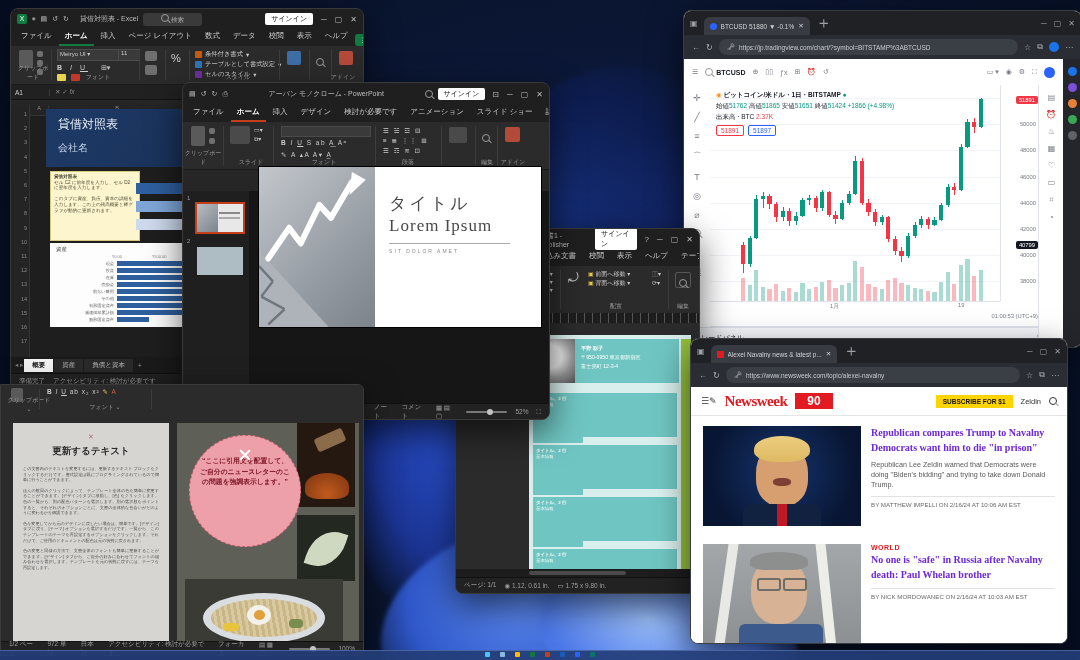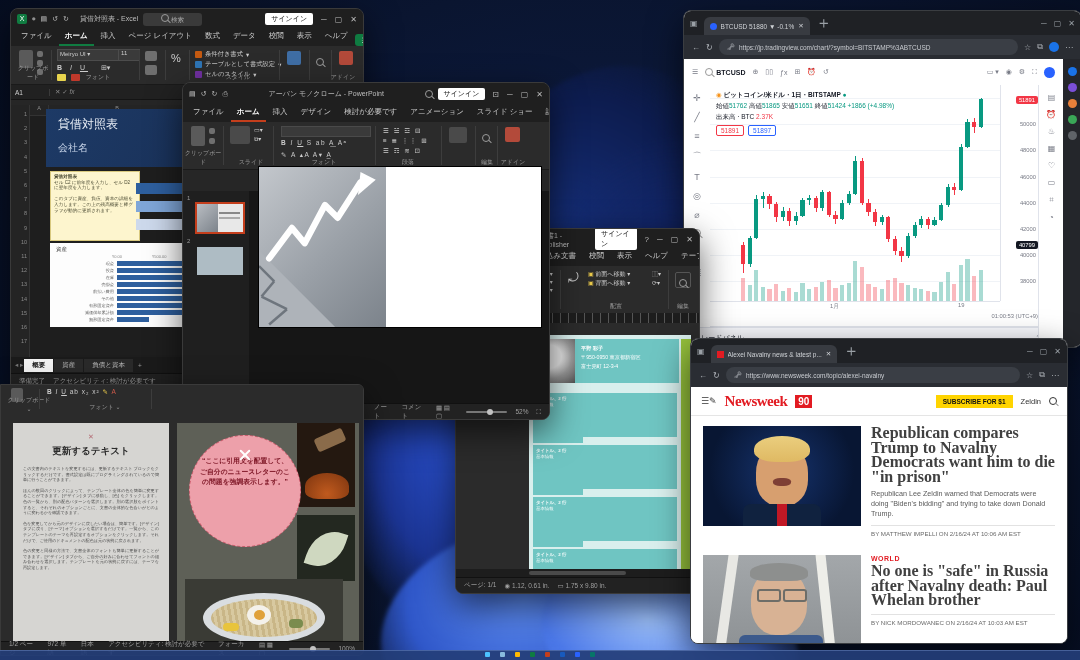--- a/index.html
+++ b/index.html
@@ -102,25 +102,25 @@
   #tv-timeaxis{position:absolute;left:26px;top:290px;width:290px;height:12px;border-top:1px solid #e0e3eb;font-size:5.8px;color:#787b86;background:#fff;}
   #tv-clock{position:absolute;left:26px;top:302px;width:328px;height:13px;background:#fff;font-size:5.8px;color:#787b86;text-align:right;padding-right:6px;border-bottom:1px solid #e0e3eb;}
   #tv-trade{position:absolute;left:0;right:18px;top:316px;height:19px;background:#f8f9fd;border-top:1px solid #e0e3eb;display:flex;align-items:center;font-size:7px;color:#131722;padding:0 10px;gap:6px;}
   .pricetag{position:absolute;right:1px;padding:1px 3px;border-radius:2px;font-size:5.8px;color:#fff;transform:translateY(-50%);}
   .ohlc b{font-weight:normal;color:#089981;}
 
   
   #nw{left:690px;top:338px;width:376px;height:304px;background:#fff;border:1px solid #3a3d41;z-index:40;}
   #nw-head{height:28px;display:flex;align-items:center;gap:8px;padding:0 10px;border-bottom:1px solid #e5e5e5;}
   .nw-logo{color:#e21b22;font-family:"Liberation Serif","DejaVu Serif",serif;font-weight:bold;font-size:15px;letter-spacing:-.5px;}
-  .nw-badge{background:#e21b22;color:#fff;font-size:10px;font-weight:bold;padding:1px 3px;}
+  .nw-badge{background:#e21b22;color:#fff;font-size:12px;font-weight:bold;padding:1px 12px;}
   .nw-sub{background:#ffd400;color:#111;font-size:6.5px;font-weight:bold;padding:3px 7px;margin-left:auto;}
   .nw-art{display:flex;gap:10px;padding:10px 12px 8px;}
   .nw-img{width:158px;height:100px;flex:none;position:relative;overflow:hidden;background:#222;}
-  .nw-h{font-family:"Liberation Serif","DejaVu Serif",serif;font-weight:bold;font-size:16px;line-height:14.5px;color:#404040;}
+  .nw-h{font-family:"Liberation Serif","DejaVu Serif",serif;font-weight:bold;font-size:10px;line-height:14.5px;color:#6d28d9;}
   .nw-b{font-size:7.2px;line-height:10px;color:#595959;margin-top:5px;}
   .nw-by{font-size:6.2px;color:#6a6a6a;border-top:1px solid #e2e2e2;margin-top:6px;padding-top:4px;}
   .nw-kick{color:#e21b22;font-weight:bold;font-size:7px;letter-spacing:.5px;margin-bottom:2px;}
 
   
   #word{left:0;top:384px;width:362px;height:270px;background:#262626;border:1px solid #3a3a3a;border-radius:0 6px 6px 0;z-index:50;}
   #word-canvas{position:absolute;left:0;right:0;top:28px;bottom:14px;background:#2b2b2b;overflow:hidden;}
   #wpage1{position:absolute;left:12px;top:10px;width:156px;height:228px;background:#d6d5d2;color:#3c3c3c;padding:0;}
   #wpage2{position:absolute;left:176px;top:10px;width:182px;height:228px;background:#5e6057;overflow:hidden;}
   .wpar{font-size:4.1px;line-height:5.6px;color:#4c4c4c;text-align:justify;margin:0 10px 5px;}
@@ -675,20 +675,25 @@
           <g stroke="#6e757d" stroke-width="2">
             <line x1="0" y1="78" x2="12" y2="90"></line>
               <line x1="12" y1="90" x2="2" y2="102"></line>
             <line x1="2" y1="102" x2="22" y2="112"></line>
               <line x1="22" y2="124" x2="8" y1="112"></line>
           </g>
           <polyline points="8,72 26,48 36,60 52,30 62,40 80,12" fill="none" stroke="#ffffff" stroke-width="5" stroke-linejoin="round" stroke-linecap="round"></polyline>
           <polygon points="80,4 92,10 78,22" fill="#ffffff"></polygon>
         </svg>
       </div>
+      <div class="slide-right">
+        <div class="slide-title">タイトル</div>
+        <div class="slide-title" style="letter-spacing:1px;">Lorem Ipsum</div>
+        <div class="slide-sub">SIT DOLOR AMET</div>
+      </div>
     </div>
     <div class="statusbar" style="height:15px;">
       <span>スライド 1/2</span>
       <span>日本語</span>
       <span>アクセシビリティ: 問題ありません</span>
       <span style="margin-left:auto;">ノート</span>
       <span>コメント</span>
       <span>▦ ▤ ▢</span>
       <span class="slider">
           <i></i>

